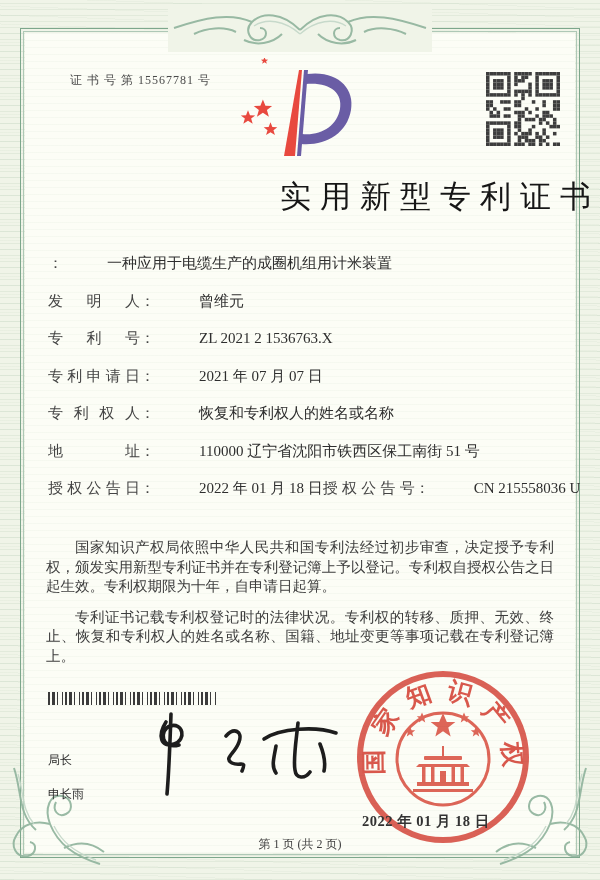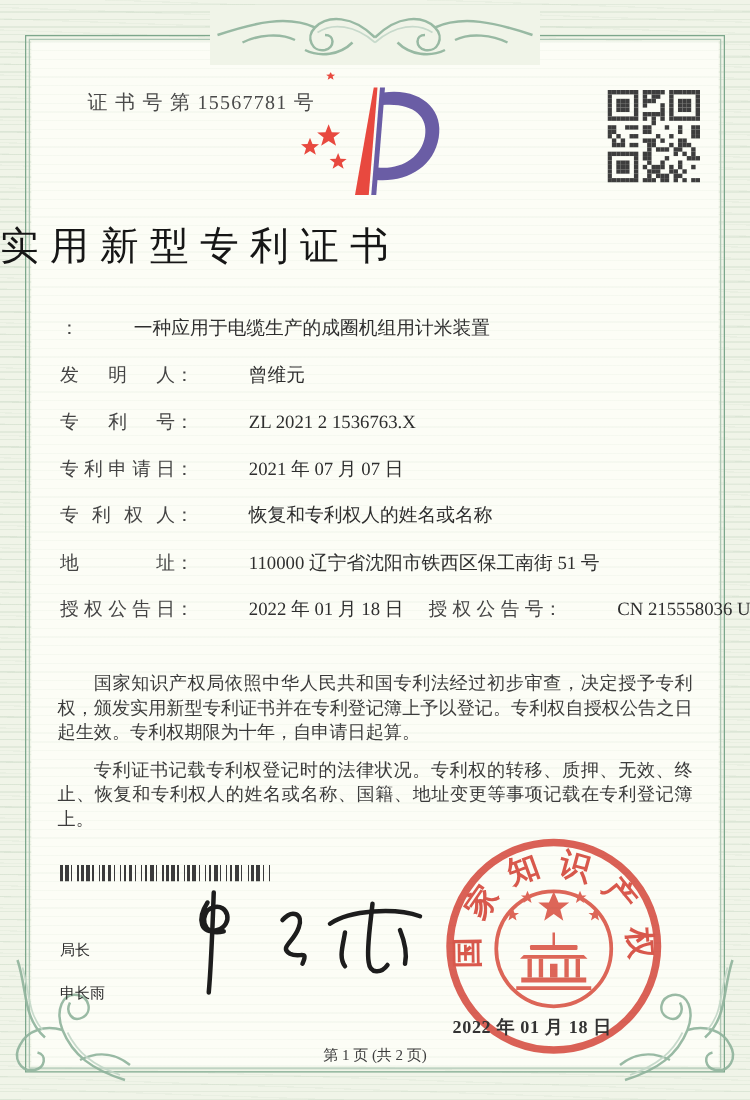--- a/index.html
+++ b/index.html
@@ -6,31 +6,31 @@
   body{font-family:"Liberation Serif","DejaVu Serif",serif;}
   #cert{position:relative;width:600px;height:880px;overflow:hidden;
     background:repeating-linear-gradient(0deg, rgba(122,162,126,.12) 0 1px, rgba(0,0,0,0) 1px 6px),
                repeating-linear-gradient(2deg, rgba(122,162,126,.06) 0 1px, rgba(0,0,0,0) 1px 9px),
                #f0f4e8;}
   .frame{position:absolute;left:20px;top:28px;right:20px;bottom:22px;border:1.5px solid #7da78c;}
   .frame::after{content:"";position:absolute;inset:2px;border:1px solid #aec8b6;}
   .sheet{position:absolute;inset:4px;background:
     repeating-linear-gradient(0deg, rgba(122,162,126,.05) 0 1px, rgba(0,0,0,0) 1px 7px),
     #fcfdf6;}
-  .cert-no{position:absolute;left:70px;top:72px;font-size:16px;color:#4a4a4a;letter-spacing:1px;text-align:center;}
-  .title{position:absolute;left:0;top:176px;width:100%;text-align:left;
+  .cert-no{position:absolute;left:70px;top:72px;font-size:12px;color:#4a4a4a;letter-spacing:1px;text-align:center;}
+  .title{position:absolute;left:0;top:176px;width:100%;text-align:right;
     font-size:31px;letter-spacing:9px;color:#161616;font-weight:500;}
   .logo{position:absolute;left:233px;top:58px;width:134px;height:108px;}
   .qr{position:absolute;left:486px;top:72px;width:74px;height:74px;}
   .fields{position:absolute;left:48px;top:252px;width:508px;font-size:15px;color:#3a3a3a;}
   .frow{display:flex;line-height:23px;margin-bottom:14.5px;white-space:nowrap;}
   .flabel{display:inline-block;width:92px;text-align:justify;text-align-last:justify;color:#444;}
   .colon{margin-right:8px;color:#444;}
   .fvalue{color:#2e2e2e;margin-left:36px;}
-  .grant-row{display:flex;gap:20px;}
+  .grant-row{display:flex;}
   .pair1{width:292px;display:flex;}
   .pair2{display:flex;}
   .paras{position:absolute;left:46px;top:527px;width:508px;font-size:14.5px;line-height:19.5px;
     color:#3c3c3c;text-align:justify;}
   .paras p{margin:11px 0 3px 0;text-indent:2em;}
   .barcode{position:absolute;left:48px;top:692px;width:168px;height:13px;
     background:repeating-linear-gradient(90deg,#3b3b3b 0 2px,transparent 2px 4px,#3b3b3b 4px 7px,
       transparent 7px 9px,#3b3b3b 9px 10px,transparent 10px 14px,#3b3b3b 14px 15px,transparent 15px 17px);}
   .signer{position:absolute;left:48px;top:743px;font-family:"Liberation Sans","DejaVu Sans",sans-serif;
     font-size:12px;font-weight:400;color:#2b2b2b;line-height:34px;}

